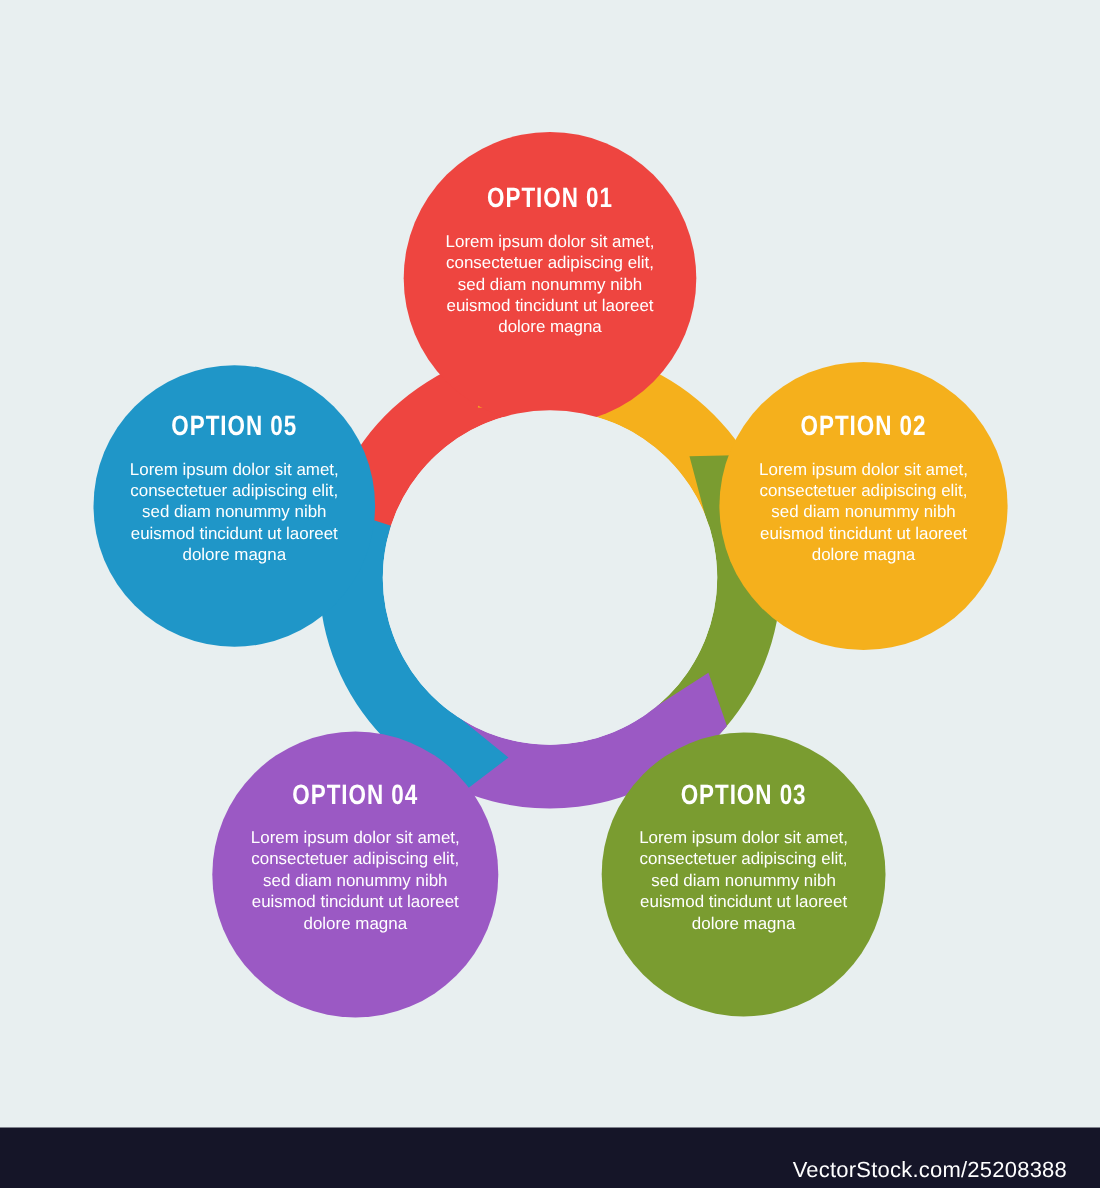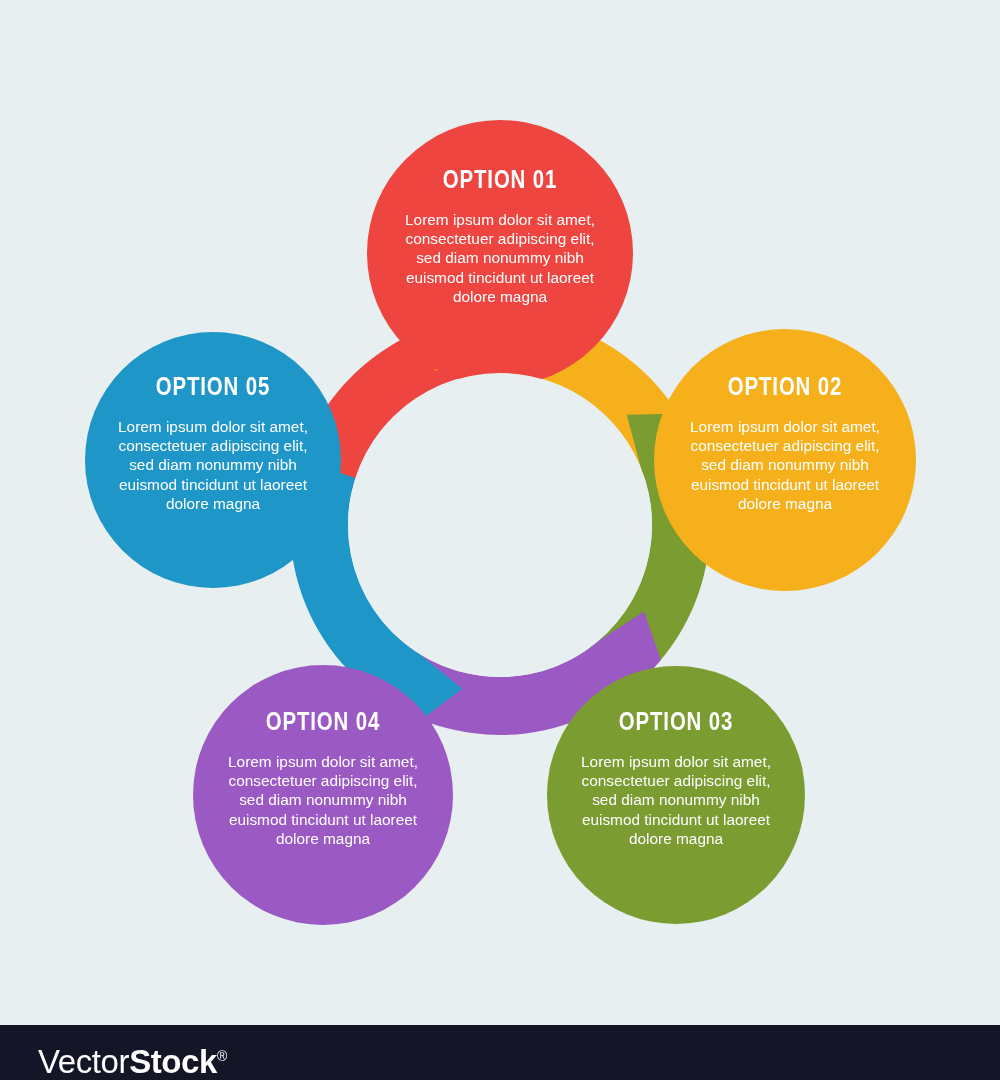--- a/index.html
+++ b/index.html
@@ -157,18 +157,16 @@
             <text class="bubble-body" x="213" y="425.9">consectetuer adipiscing elit,</text>
             <text class="bubble-body" x="213" y="445.3">sed diam nonummy nibh</text>
             <text class="bubble-body" x="213" y="464.7">euismod tincidunt ut laoreet</text>
             <text class="bubble-body" x="213" y="484.1">dolore magna</text>
           </g>
         </g>
     </svg>
   </div>
 
   <div id="footer">
-    <div id="brand">
-      <span class="b-light">Vector</span><span class="b-bold">Stock</span><span class="b-reg">®</span>
-    </div>
+    <div id="footer-url">VectorStock.com/25208388</div>
   </div>
 
 </div>
 
 </body></html>

